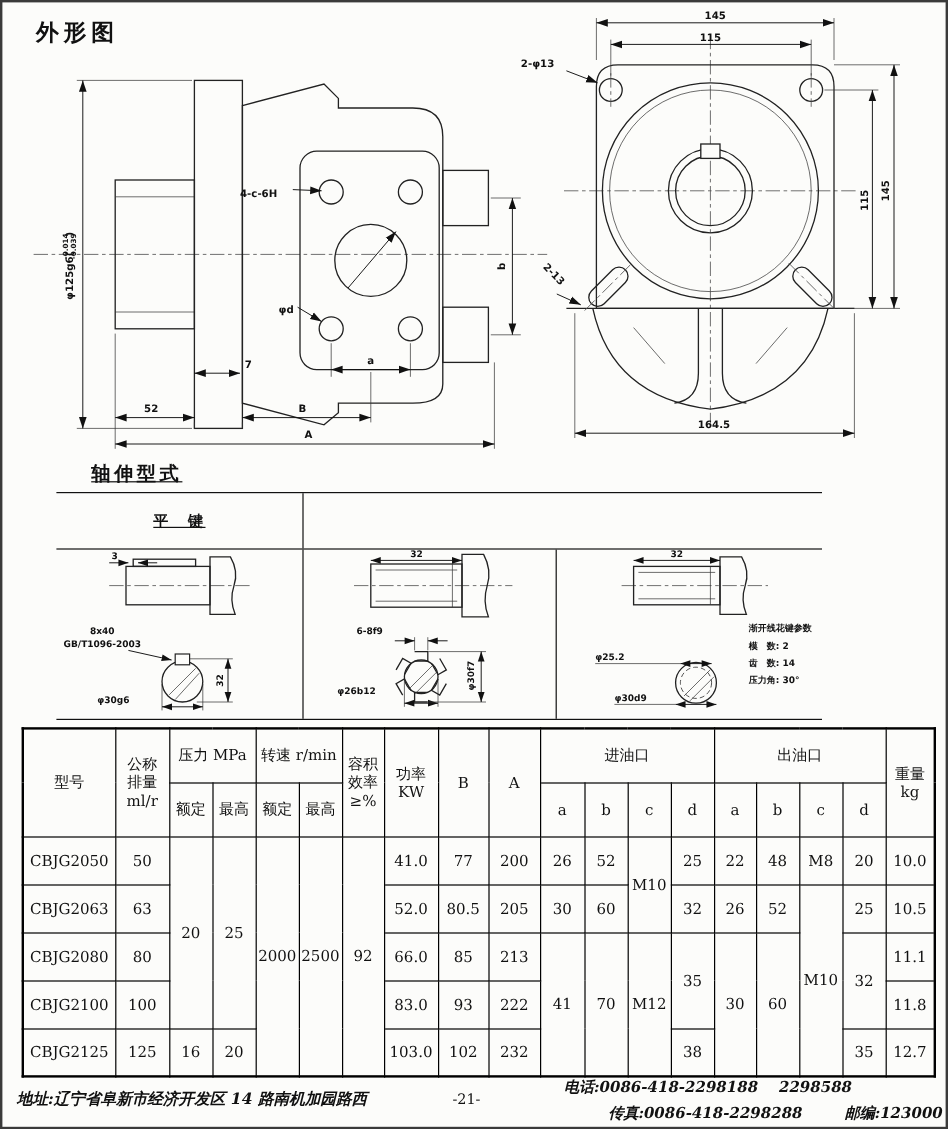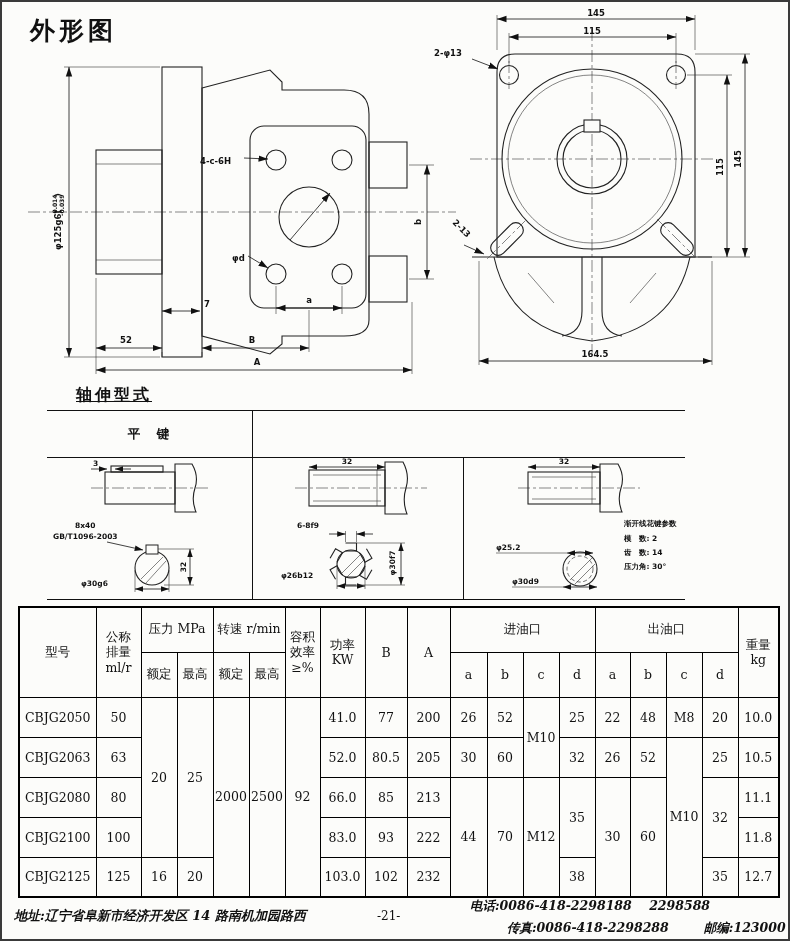--- a/index.html
+++ b/index.html
@@ -1,39 +1,39 @@
 <!DOCTYPE html>
 <html><head>
 <meta charset="utf-8">
 <style>
   html,body{margin:0;padding:0;background:#e8e8e6;}
   .page{position:relative;width:790px;height:941px;background:#fcfcfa;border:2px solid #3a3a3a;
         box-sizing:border-box;overflow:hidden;font-family:"DejaVu Serif",serif;color:#111;}
   .abs{position:absolute;}
-  .h1{font-size:25px;font-weight:bold;letter-spacing:4px;}
+  .h1{font-size:19px;font-weight:bold;letter-spacing:4px;}
   .h2{font-size:16px;font-weight:bold;letter-spacing:3px;text-decoration:underline;}
   
   .draw{fill:none;stroke:#222;stroke-width:1.1;}
   .thin{fill:none;stroke:#333;stroke-width:0.6;}
   .cl{fill:none;stroke:#555;stroke-width:0.7;stroke-dasharray:12 3 3 3;}
   .ext{fill:none;stroke:#333;stroke-width:0.6;}
   .dim{fill:none;stroke:#111;stroke-width:0.8;}
   .ldr{fill:none;stroke:#111;stroke-width:0.8;}
   .dash2{fill:none;stroke:#333;stroke-width:0.7;stroke-dasharray:4 2.5;}
   text.d{font:600 8.5px "DejaVu Sans",sans-serif;fill:#111;}
   text.d6{font:600 6px "DejaVu Sans",sans-serif;fill:#111;}
   text.d7{font:600 7.5px "DejaVu Sans",sans-serif;fill:#111;}
   text.dz{font:600 7.5px "DejaVu Sans",sans-serif;fill:#111;}
   .mid{text-anchor:middle;}
   
   .shaft-table{border-top:1.5px solid #111;border-bottom:1.5px solid #111;display:flex;flex-direction:column;}
   .sh-head{display:flex;border-bottom:1.5px solid #111;height:46px;}
   .sh-head>div{display:flex;align-items:center;justify-content:center;font-size:12.5px;font-weight:bold;letter-spacing:2px;}
   .sh-body{display:flex;height:141px;}
-  .sh-c1{width:206px;border-right:1px solid #111;box-sizing:border-box;}
+  .sh-c1{width:206px;border-right:1px solid #111;box-sizing:border-box;text-decoration:underline;}
   .sh-c2{width:211px;border-right:1px solid #111;box-sizing:border-box;}
   .sh-c3{width:221px;box-sizing:border-box;}
   
   table.spec{border-collapse:collapse;table-layout:fixed;width:762px;border:2px solid #000;}
   table.spec td,table.spec th{border:1px solid #000;text-align:center;vertical-align:middle;
       font:12.5px "DejaVu Serif",serif;font-weight:normal;padding:0;overflow:hidden;}
   table.spec thead tr{height:45px;}
   table.spec tbody tr{height:40px;}
   table.spec th div{line-height:1.25;}
   
@@ -442,21 +442,21 @@
         <td rowspan="4">M10</td>
         <td>25</td>
         <td>10.5</td>
       </tr>
       <tr>
         <td>CBJG2080</td>
         <td>80</td>
         <td>66.0</td>
         <td>85</td>
         <td>213</td>
-        <td rowspan="3">44</td>
+        <td rowspan="3">41</td>
         <td rowspan="3">70</td>
         <td rowspan="3">M12</td>
         <td rowspan="2">35</td>
         <td rowspan="3">30</td>
         <td rowspan="3">60</td>
         <td rowspan="2">32</td>
         <td>11.1</td>
       </tr>
       <tr>
         <td>CBJG2100</td>

